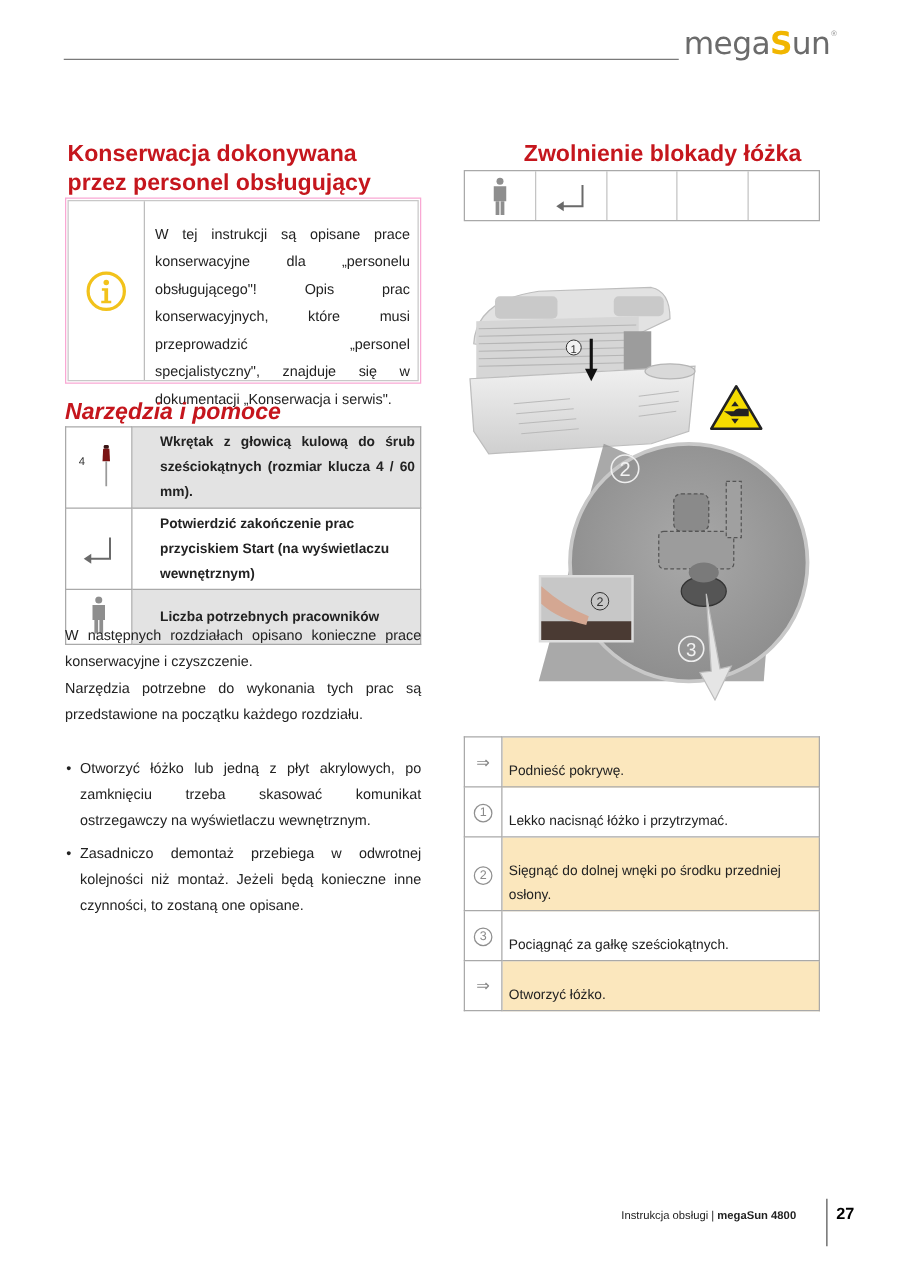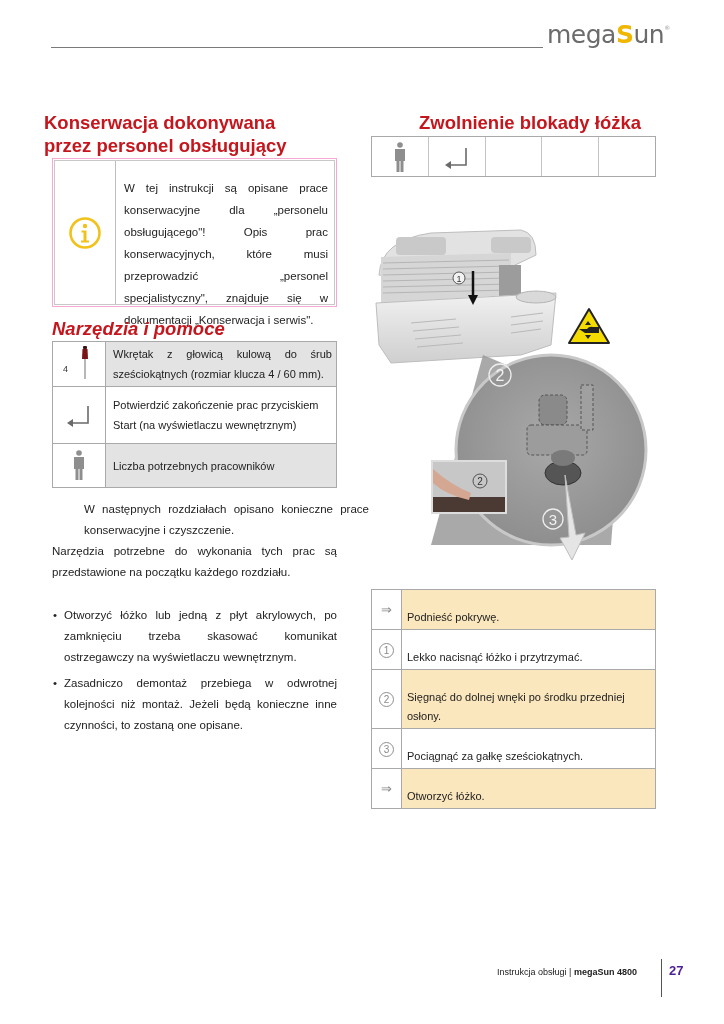--- a/index.html
+++ b/index.html
@@ -17,21 +17,21 @@
   
   .info-box { position: absolute; left: 52px; top: 158px; width: 285px; height: 149px; border: 1px solid #f9a8d4; display: flex; padding: 1px; }
   .info-box .inner { display: flex; width: 100%; height: 100%; border: 1px solid #c8c8c8; }
   .info-box .icon-cell { width: 61px; border-right: 1px solid #bdbdbd; display: flex; align-items: center; justify-content: center; }
   .info-box .text-cell { flex: 1; padding: 16px 6px 0 8px; font-size: 11.5px; line-height: 22px; text-align: justify; color: #222; }
 
   
   .tools { position: absolute; left: 52px; top: 341px; width: 285px; border-collapse: collapse; }
   .tools td { border: 1px solid #a9a9a9; font-size: 11px; vertical-align: middle; }
   .tools td.ic { width: 53px; text-align: center; position: relative; }
-  .tools td.tx { padding: 2px 4px 2px 7px; line-height: 20px; }
+  .tools td.tx { padding: 2px 4px 2px 22px; line-height: 20px; font-weight: bold; }
   .tools tr.shade td.tx { background: #e3e3e3; }
 
   .para { position: absolute; left: 52px; width: 285px; font-size: 11.5px; line-height: 21px; text-align: justify; color: #222; }
   .bullets { position: absolute; left: 52px; top: 605px; width: 285px; font-size: 11.5px; line-height: 21px; color: #222; list-style: none; }
   .bullets li { position: relative; padding-left: 12px; text-align: justify; margin-bottom: 5px; }
   .bullets li::before { content: "•"; position: absolute; left: 1px; top: 0; }
 
   
   .icon-strip { position: absolute; left: 371px; top: 136px; width: 285px; height: 41px; border: 1px solid #a9a9a9; display: flex; }
   .icon-strip .cell { flex: 1; border-right: 1px solid #c4c4c4; display: flex; align-items: center; justify-content: center; }
@@ -45,31 +45,31 @@
   .steps td { border: 1px solid #a9a9a9; font-size: 11px; vertical-align: middle; color: #222; }
   .steps td.sym { width: 30px; text-align: center; color: #8a8a8a; font-size: 13px; }
   .steps td.tx { padding: 18px 5px 2px 5px; line-height: 19px; }
   .steps tr.hl td.tx { background: #fbe7bd; }
   .circ { display: inline-block; width: 15px; height: 15px; border: 1px solid #8f8f8f; border-radius: 50%; font-size: 10px; line-height: 13px; color: #8a8a8a; text-align: center; }
 
   
   .footer-text { position: absolute; left: 497px; top: 967px; font-size: 9px; color: #222; }
   .footer-text b { font-weight: bold; }
   .footer-sep { position: absolute; left: 661px; top: 959px; width: 1px; height: 38px; background: #555; }
-  .page-num { position: absolute; left: 669px; top: 963px; font-size: 13px; font-weight: bold; color: #4c1d95; }
+  .page-num { position: absolute; left: 669px; top: 963px; font-size: 13px; font-weight: bold; color: #000000; }
 </style>
 </head>
 <body>
 
 <div class="header-rule"></div>
 <div class="logo">
   <span>mega</span><span class="sun-s">S</span><span>un</span><sup>®</sup>
 </div>
 
-<h2 class="section-title" style="left:44px; top:111px; width:300px;">
+<h2 class="section-title" style="left:54px; top:111px; width:300px;">
   <span>Konserwacja dokonywana</span><br>
   <span>przez personel obsługujący</span>
 </h2>
 
 <div class="info-box">
   <div class="inner">
     <div class="icon-cell">
       <svg width="34" height="34" viewBox="0 0 34 34">
         <circle cx="17" cy="17" r="14.5" fill="none" stroke="#f2c21b" stroke-width="2.6"></circle>
         <circle cx="17" cy="10" r="2.2" fill="#f2c21b"></circle>
@@ -111,21 +111,21 @@
         <rect x="1" y="7" width="10" height="12" fill="#8e8e8e"></rect>
         <rect x="2.5" y="19" width="3" height="11" fill="#8e8e8e"></rect>
         <rect x="6.5" y="19" width="3" height="11" fill="#8e8e8e"></rect>
       </svg>
     </td>
     <td class="tx">Liczba potrzebnych pracowników</td>
   </tr>
 </tbody>
   </table>
 
-<p class="para" style="top:499px;margin-left:32px;">W następnych rozdziałach opisano konieczne prace konserwacyjne i czyszczenie.</p>
+<p class="para" style="top:499px;">W następnych rozdziałach opisano konieczne prace konserwacyjne i czyszczenie.</p>
 <p class="para" style="top:541px;">Narzędzia potrzebne do wykonania tych prac są przedstawione na początku każdego rozdziału.</p>
 
 <ul class="bullets">
   <li>Otworzyć łóżko lub jedną z płyt akrylowych, po zamknięciu trzeba skasować komunikat ostrzegawczy na wyświetlaczu wewnętrznym.</li>
   <li> Zasadniczo demontaż przebiega w odwrotnej kolejności niż montaż. Jeżeli będą konieczne inne czynności, to zostaną one opisane.</li>
 </ul>
 
 <h2 class="section-title" style="left:371px; top:111px;margin-left:48px;">Zwolnienie blokady łóżka</h2>
 
 <div class="icon-strip">

